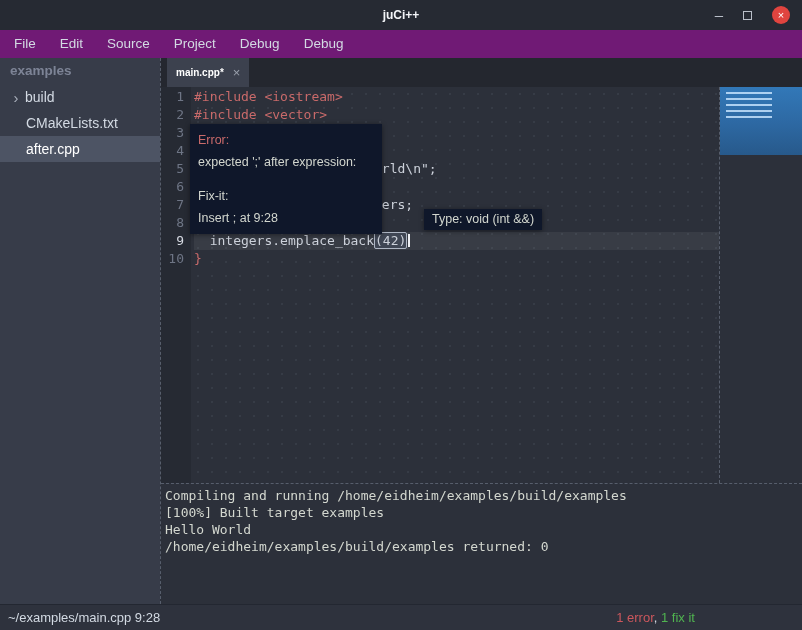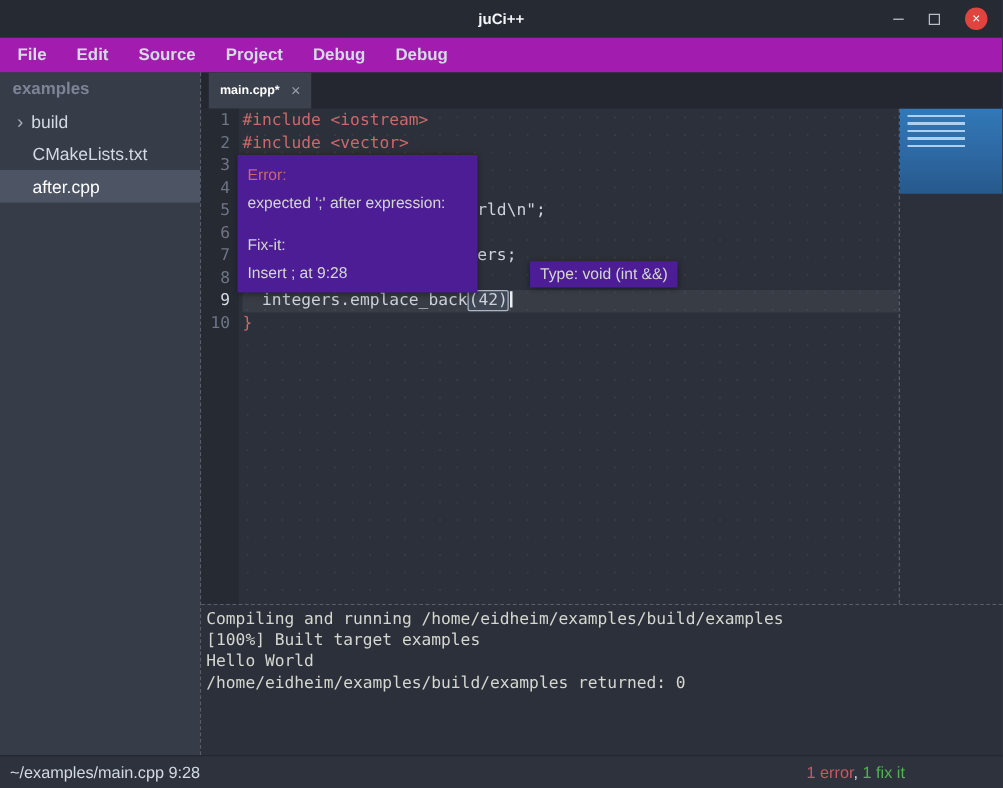--- a/index.html
+++ b/index.html
@@ -11,21 +11,21 @@
   .titlebar { height:30px; background:#262a33; position:relative; flex:0 0 30px; }
   .title { position:absolute; left:0; right:0; top:0; height:30px; line-height:30px; text-align:center;
            color:#f4f6f9; font-weight:bold; font-size:12px; }
   .controls { position:absolute; right:12px; top:0; height:30px; display:flex; align-items:center; gap:20px; }
   .btn-min { color:#b9bfc9; font-size:15px; line-height:10px; cursor:default; }
   .btn-max { width:9px; height:9px; border:1px solid #b9bfc9; }
   .btn-close { width:18px; height:18px; border-radius:50%; background:#e0443f; color:#ffffff;
                font-size:11px; line-height:18px; text-align:center; }
 
   
-  .menubar { height:28px; background:#a21caf; display:flex; align-items:center; padding-left:2px; flex:0 0 28px;font-weight:bold; }
+  .menubar { height:28px; background:#701a75; display:flex; align-items:center; padding-left:2px; flex:0 0 28px; }
   .menu-item { padding:0 12px; color:#d3dae3; font-size:13.5px; line-height:28px; }
 
   
   .content { flex:1; display:flex; min-height:0;justify-content:space-between; }
 
   
   .sidebar { width:160px; background:#373c49; flex:0 0 160px; }
   .sidebar-header { height:26px; line-height:26px; padding-left:10px; color:#7d8496; font-weight:bold; font-size:13.5px; }
   .tree-item { height:26px; display:flex; align-items:center; color:#d3dae3; font-size:14px; }
   .tree-item .chev { width:16px; margin-left:8px; color:#aab0bc; font-size:15px; text-align:center; }
@@ -58,37 +58,37 @@
   .cline.current { background:rgba(255,255,255,0.06); }
   .bracket { background:#3f4654; border:1px solid #aeb6c4; border-radius:2px; }
   .cursor { display:inline-block; width:2px; height:13px; background:#eceef2; vertical-align:-2px; margin-left:1px; }
   .map-col { width:83px; flex:0 0 83px; border-left:1px dashed #575e6c; position:relative; }
   .minimap { position:absolute; top:0; left:0; right:0; height:68px;
              background:linear-gradient(180deg,#3278b8 0%,#2d68a2 55%,#27598b 100%); }
   .mini-lines { position:absolute; top:5px; left:6px; width:46px; height:28px;
                 background:repeating-linear-gradient(to bottom, rgba(195,225,252,0.85) 0 2px, transparent 2px 6px); }
 
   
-  .tooltip { position:absolute; background:#4c1d95; color:#d3d7cf; font-size:12.5px; z-index:6;
+  .tooltip { position:absolute; background:#0f172a; color:#d3d7cf; font-size:12.5px; z-index:6;
              box-shadow:0 1px 5px rgba(0,0,0,0.45); }
   .tooltip-error { left:29px; top:37px; width:192px; padding:5px 8px; }
   .tooltip-error .t-title { color:#c96a6a; line-height:22px; }
   .tooltip-error .t-msg, .tooltip-error .t-fix, .tooltip-error .t-action { line-height:22px; }
   .tooltip-error .t-gap { height:12px; }
   .tooltip-type { left:263px; top:122px; padding:2px 8px; line-height:17px; }
 
   
   .terminal { flex:1; border-top:1px dashed #575e6c; background:#2c303a; padding:3px 6px 0 4px;
               font-family:"DejaVu Sans Mono", monospace; font-size:13px; line-height:17px; color:#d3d7cf; }
   .term-line { height:17px; white-space:pre; }
 
   
   .statusbar { height:26px; flex:0 0 26px; background:#2e323d; border-top:1px solid #232731;
                display:flex; align-items:center; padding:0 8px; font-size:13px; color:#d3dae3; }
-  .status-right { margin-left:auto; margin-right:70px; white-space:pre; }
+  .status-right { margin-left:auto; margin-right:99px; white-space:pre; }
   .err-count { color:#cc575d; }
   .fix-count { color:#50b450; }
 </style>
 </head>
 <body>
 
 <div class="window">
 
   <div class="titlebar">
     <div class="title">juCi++</div>

